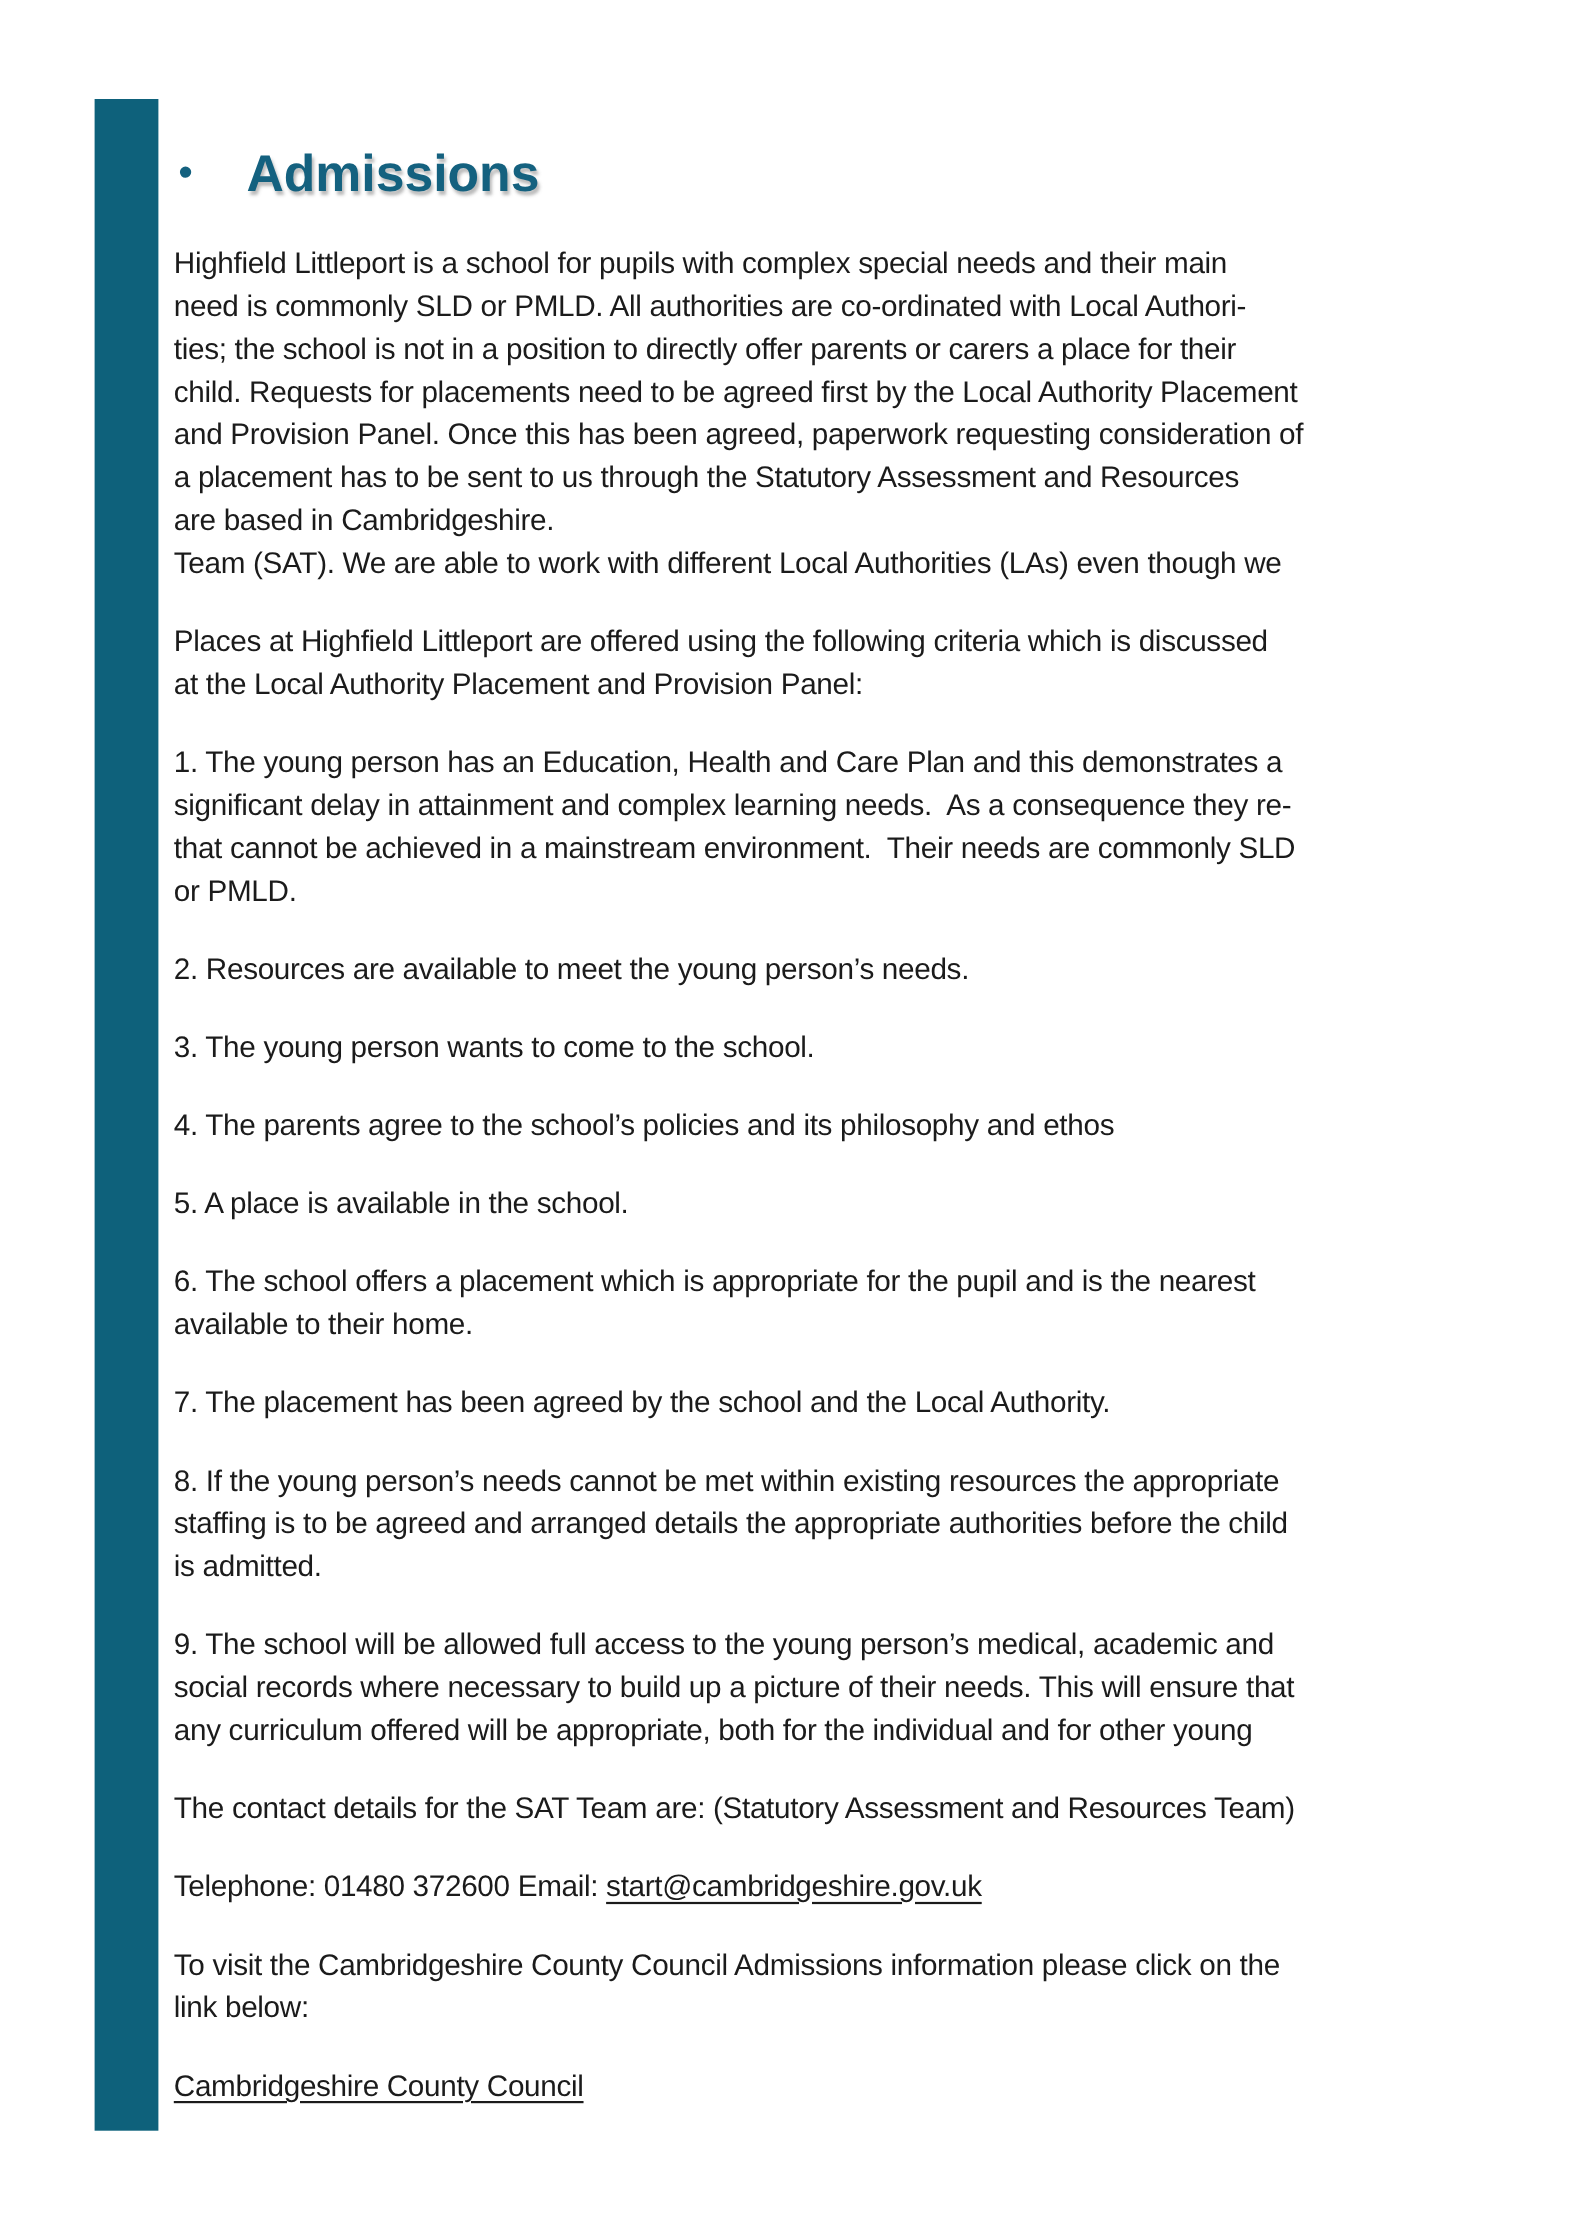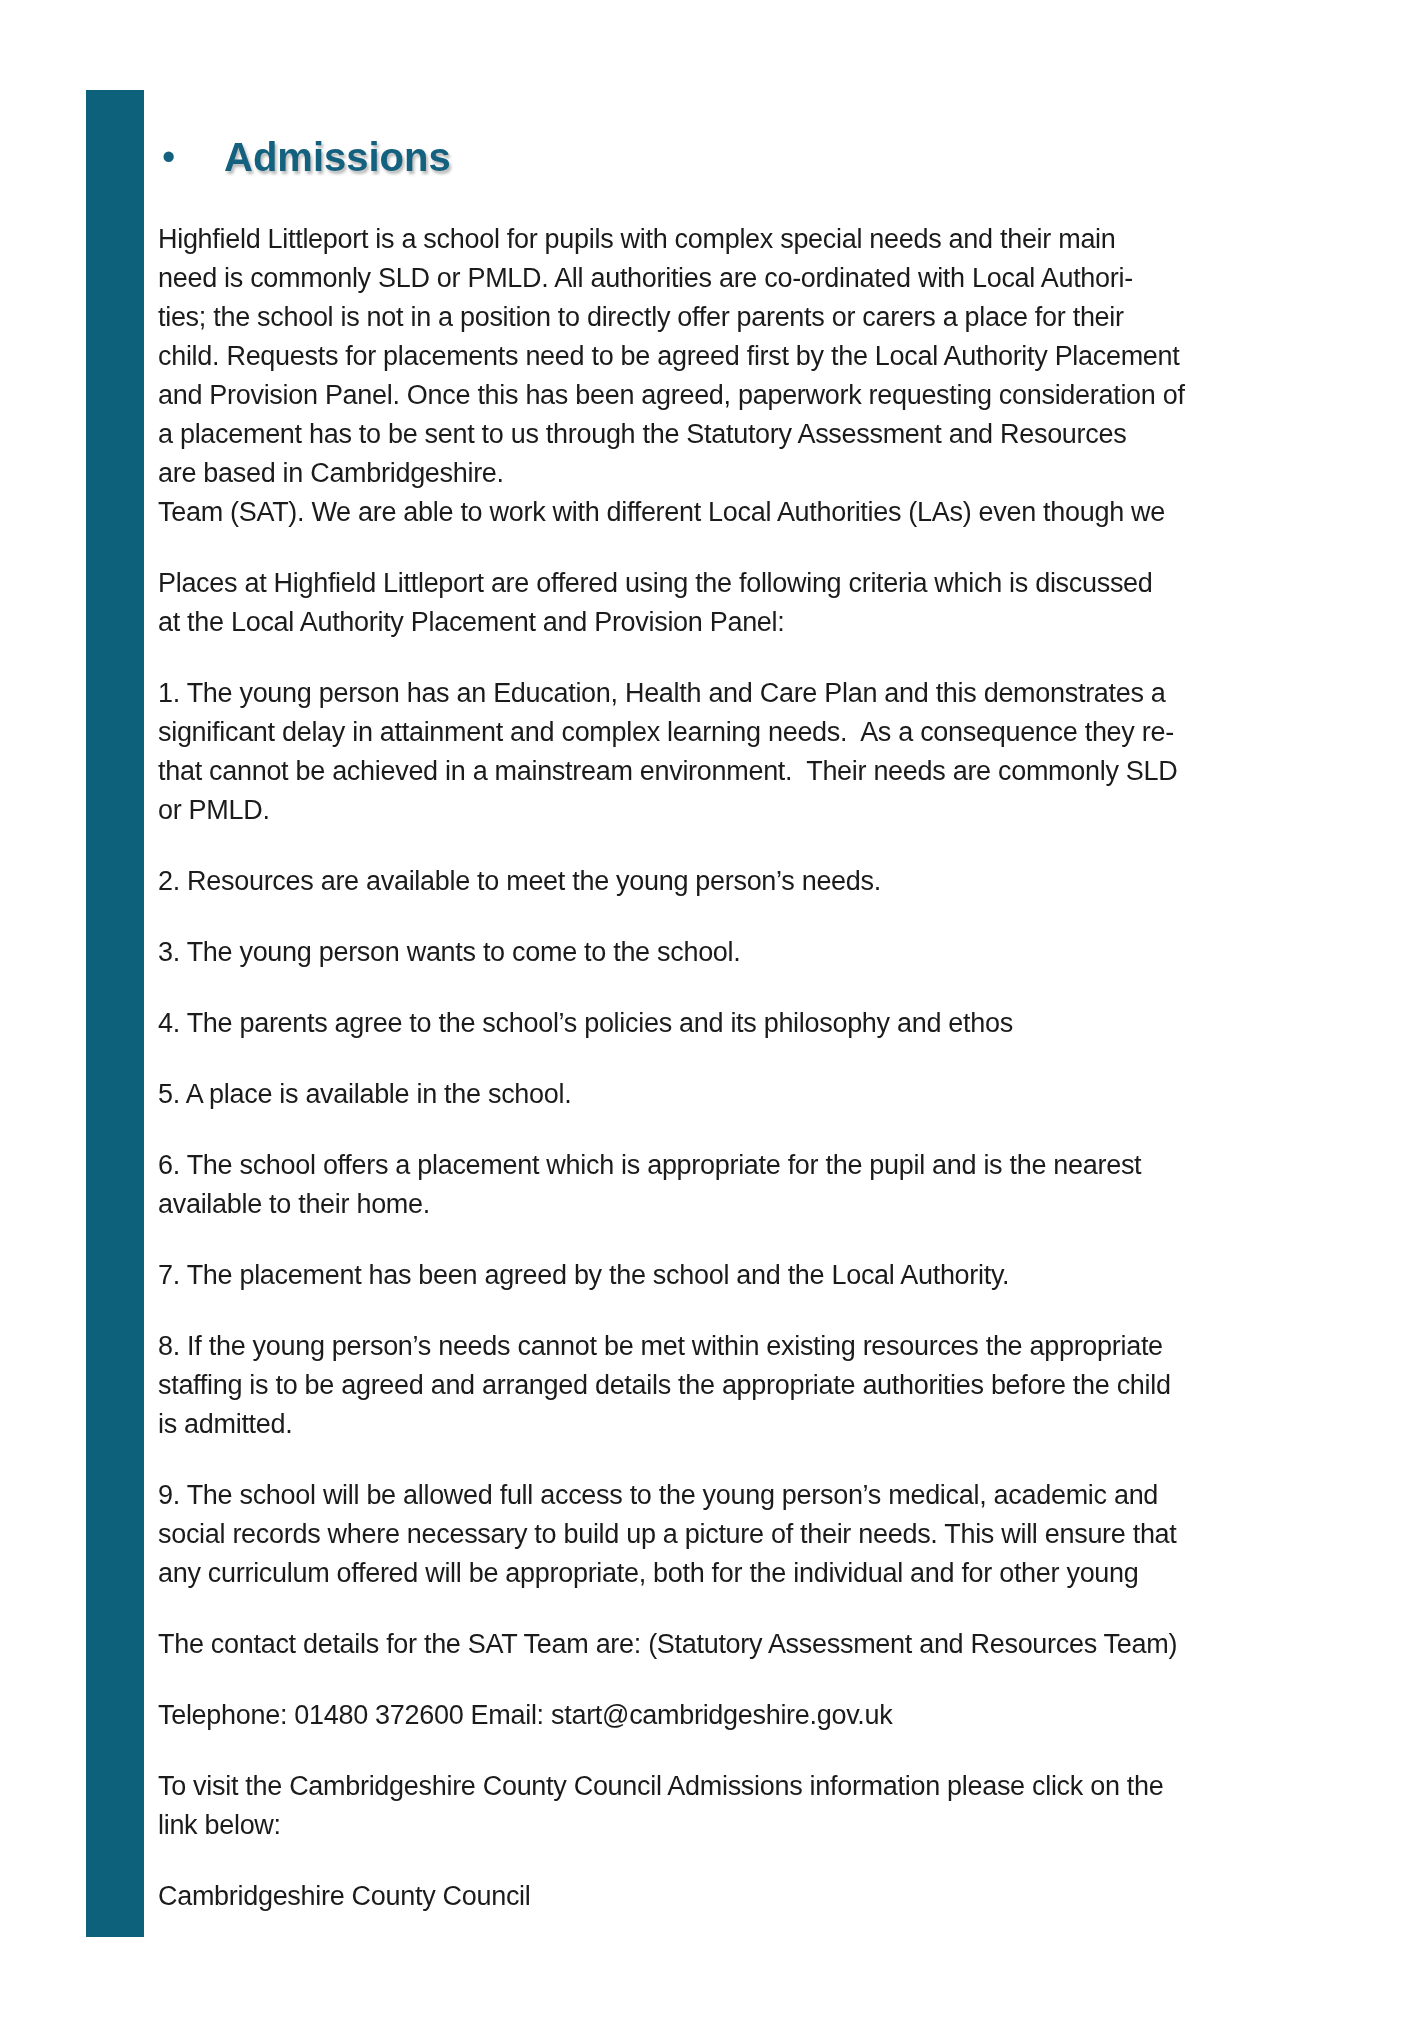--- a/index.html
+++ b/index.html
@@ -35,36 +35,37 @@
   .bullet {
     width: 66px;
     padding-left: 4px;
     box-sizing: border-box;
     font-size: 38px;
     line-height: 50px;
     color: #14617f;
   }
   .title {
     margin: 0;
-    font-size: 40px;
+    font-size: 47px;
     font-weight: bold;
     color: #14617f;
     letter-spacing: 0px;
     text-shadow: 2px 3px 3px rgba(100,100,100,0.45);
   }
   .para { margin: 0 0 32px 0; }
   .line {
     display: block;
     white-space: pre;
     font-size: 27px;
     line-height: 39px;
     letter-spacing: -0.3px;
   }
   .link {
     color: inherit;
+    text-decoration: underline;
     text-decoration-thickness: 2px;
     text-underline-offset: 5px;
     cursor: pointer;
   }
 </style>
 </head>
 <body>
 
 <div class="page">
   <div class="accent-bar"></div>

